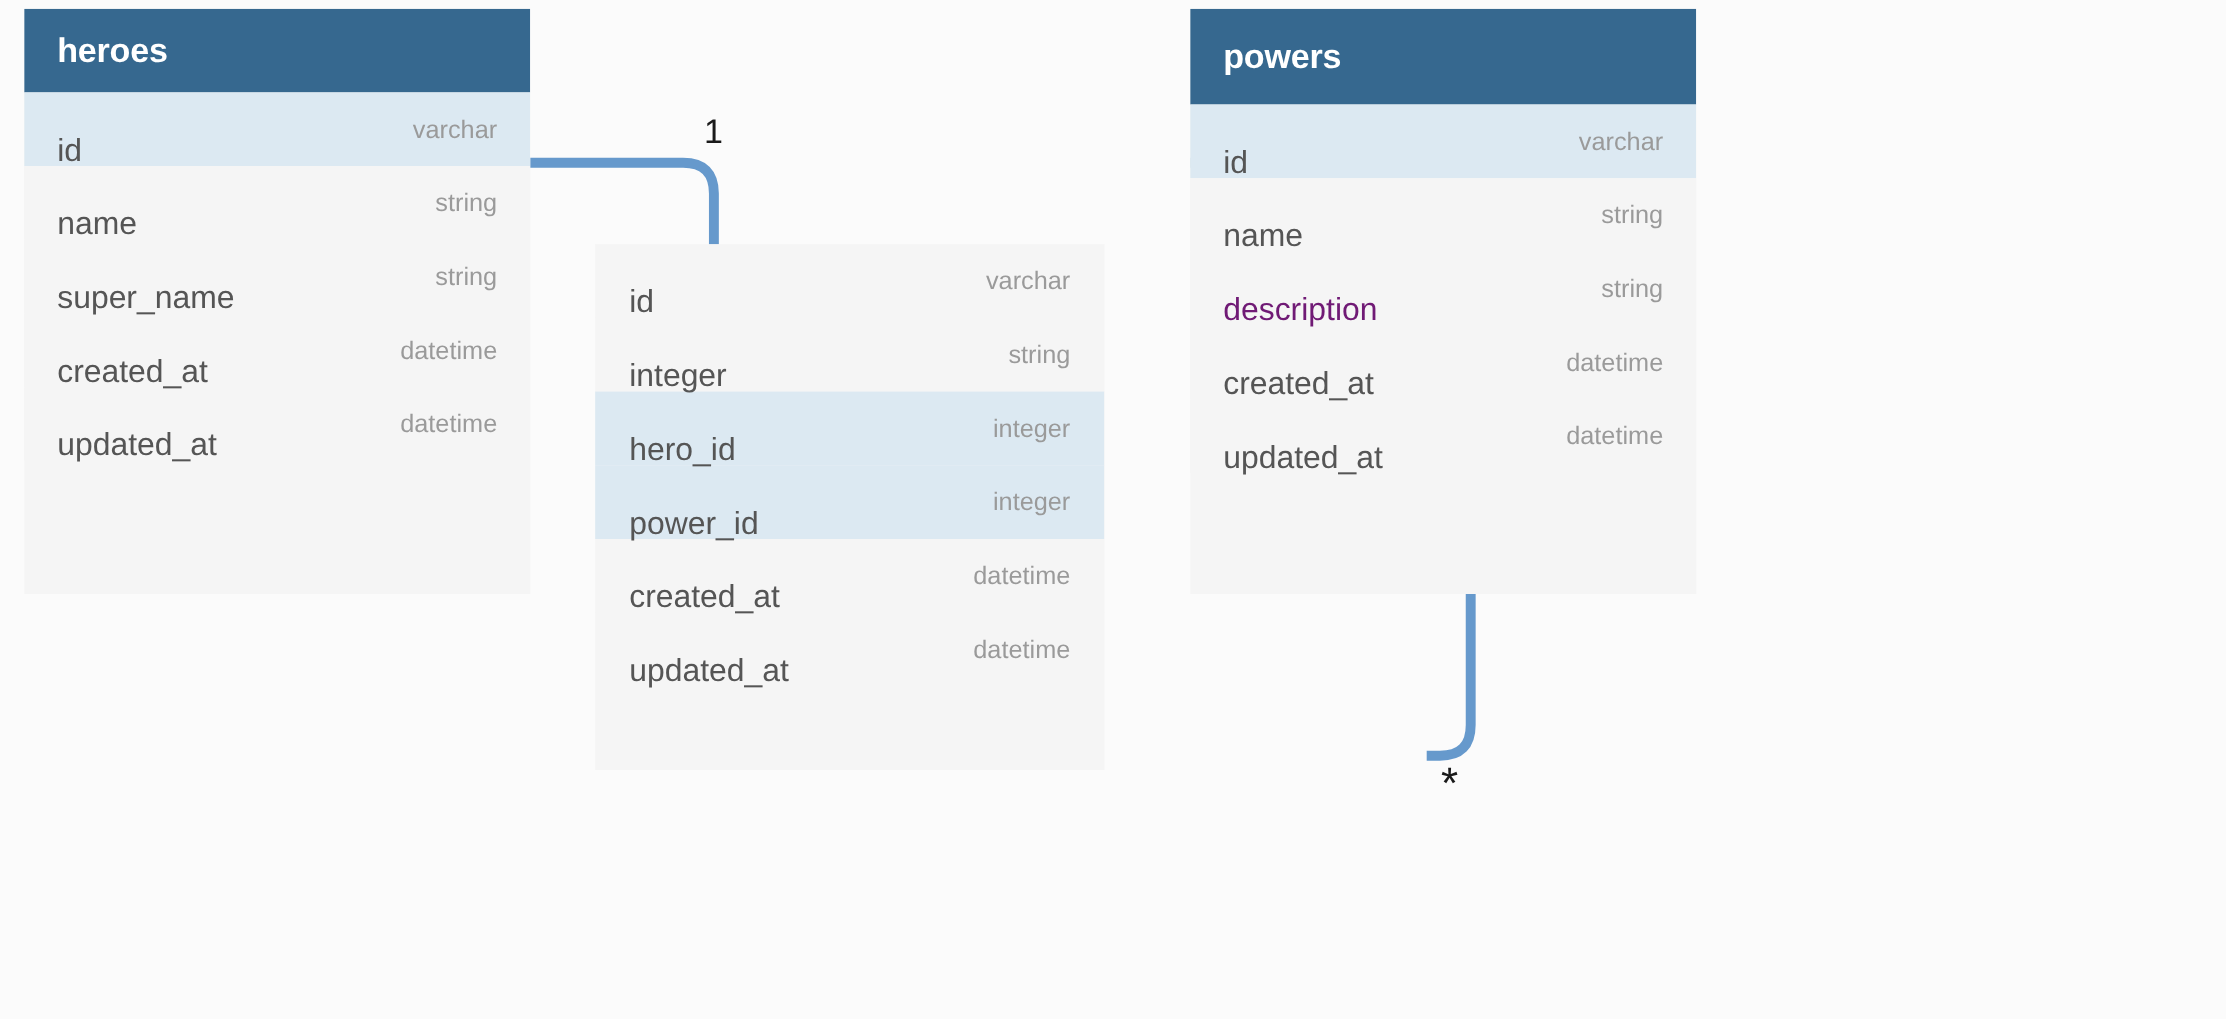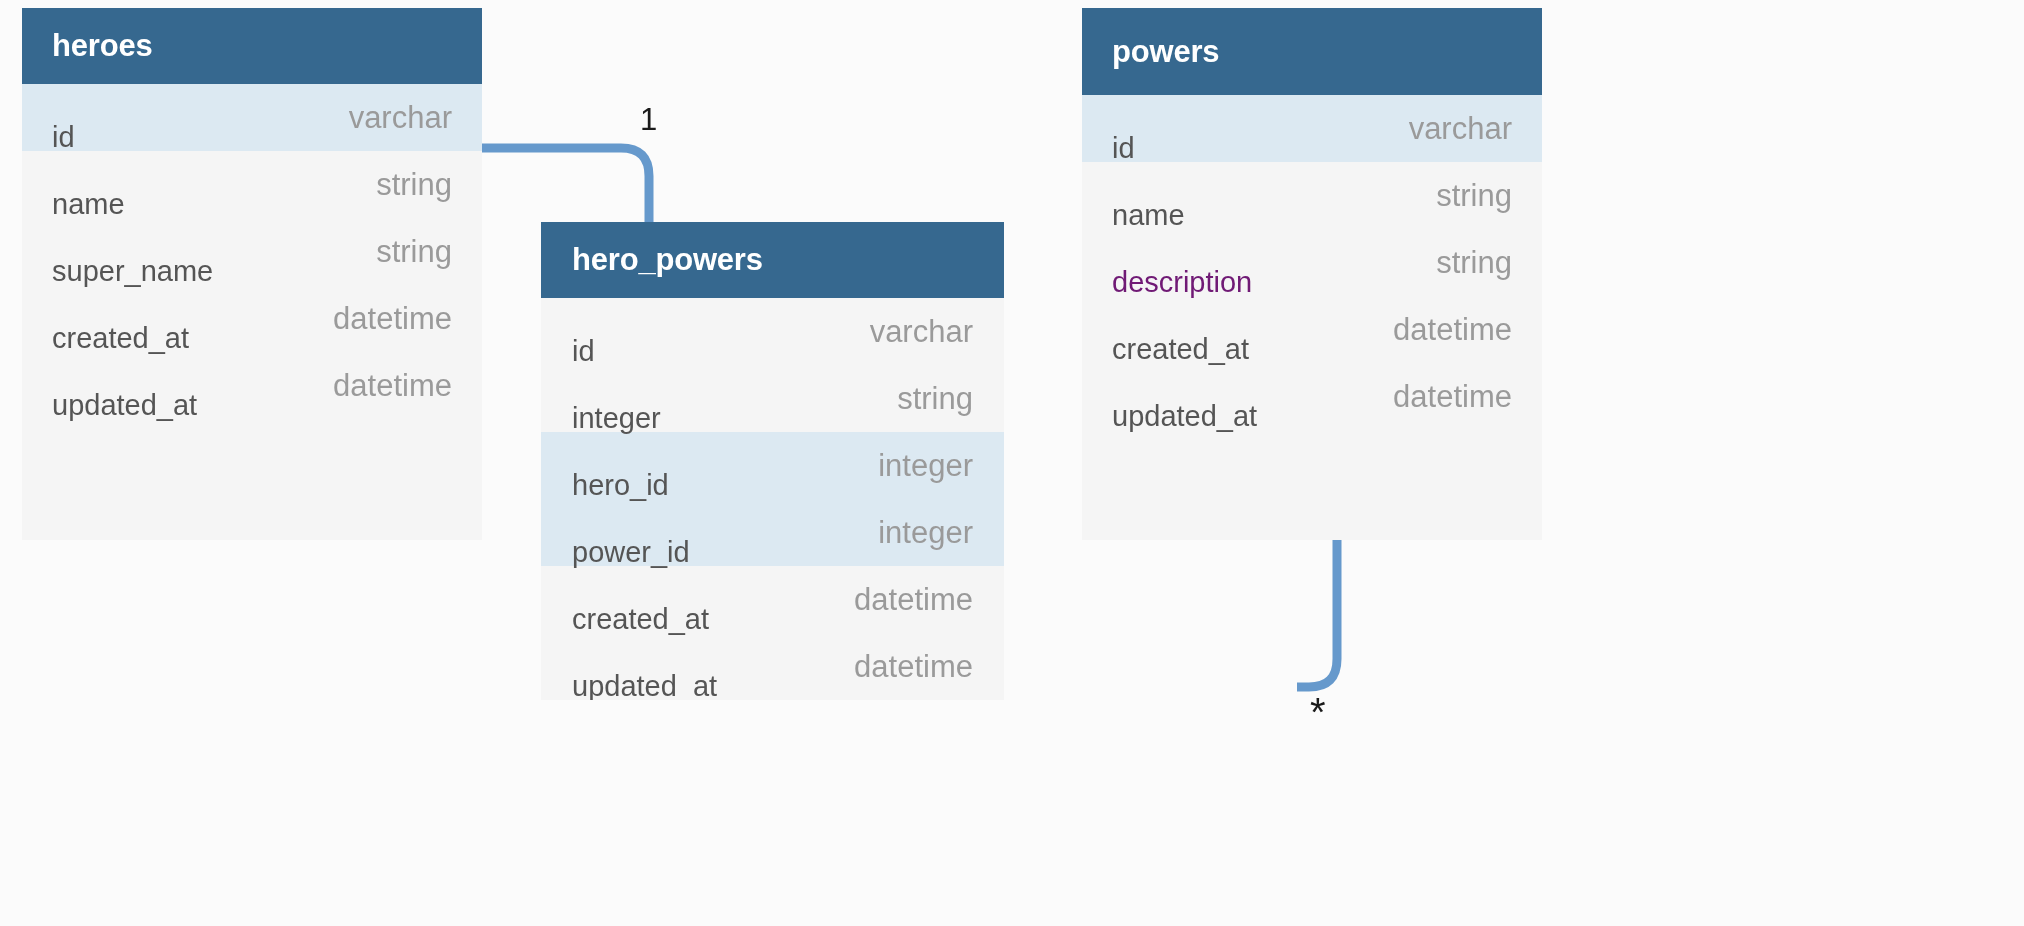--- a/index.html
+++ b/index.html
@@ -77,21 +77,21 @@
   }
   .col-name {
     color: #555555;
     font-size: 29px;
     font-weight: 400;
     white-space: nowrap;
     margin-top: 39px;
   }
   .col-type {
     color: #9a9a9a;
-    font-size: 31px;
+    font-size: 23px;
     font-weight: 400;
     white-space: nowrap;
     text-align: right;
   }
 
   
   #entity-heroes {
     left: 22px;
     top: 8px;
     width: 460px;
@@ -159,23 +159,20 @@
         <span class="col-type" style="color: rgb(154, 154, 154);">datetime</span>
       </div>
       <div class="row" style="background: rgb(245, 245, 245);">
         <span class="col-name" style="color: rgb(85, 85, 85);">updated_at</span>
         <span class="col-type" style="color: rgb(154, 154, 154);">datetime</span>
       </div>
     </div>
   </div>
 
   <div class="entity" id="entity-hero-powers">
-    <div class="entity-header" style="background: rgb(54, 104, 143);">
-      <span>hero_powers</span>
-    </div>
     <div class="entity-rows">
       <div class="row" style="background: rgb(245, 245, 245);">
         <span class="col-name" style="color: rgb(85, 85, 85);">id</span>
         <span class="col-type" style="color: rgb(154, 154, 154);">varchar</span>
       </div>
       <div class="row" style="background: rgb(245, 245, 245);">
         <span class="col-name" style="color: rgb(85, 85, 85);">integer</span>
         <span class="col-type" style="color: rgb(154, 154, 154);">string</span>
       </div>
       <div class="row key" style="background: rgb(220, 233, 242); align-items: center;">

